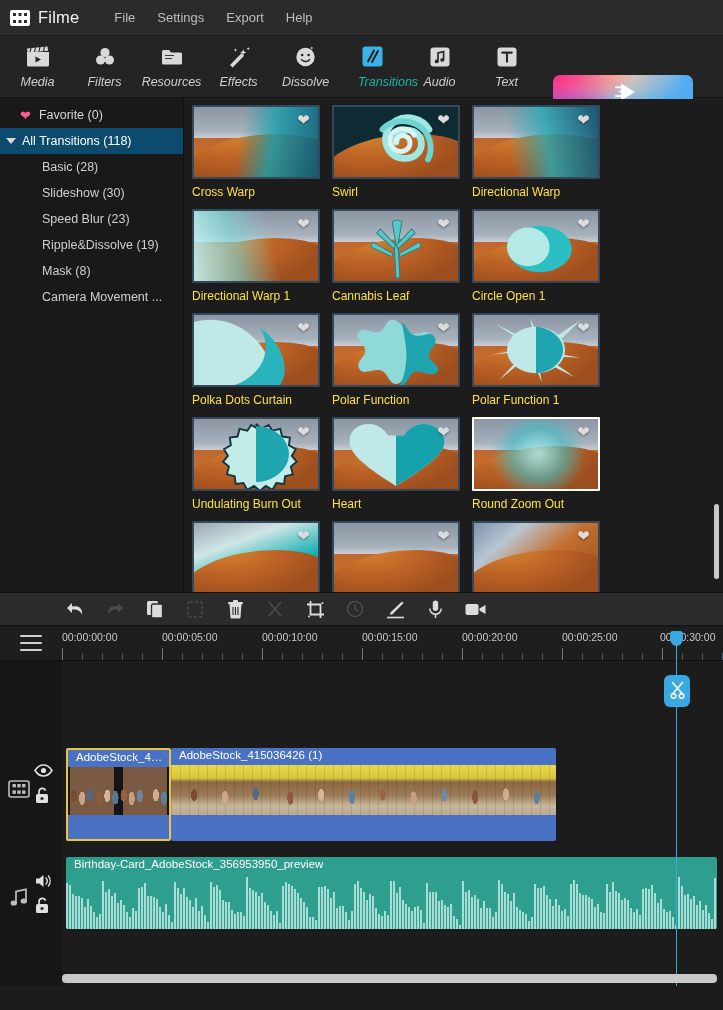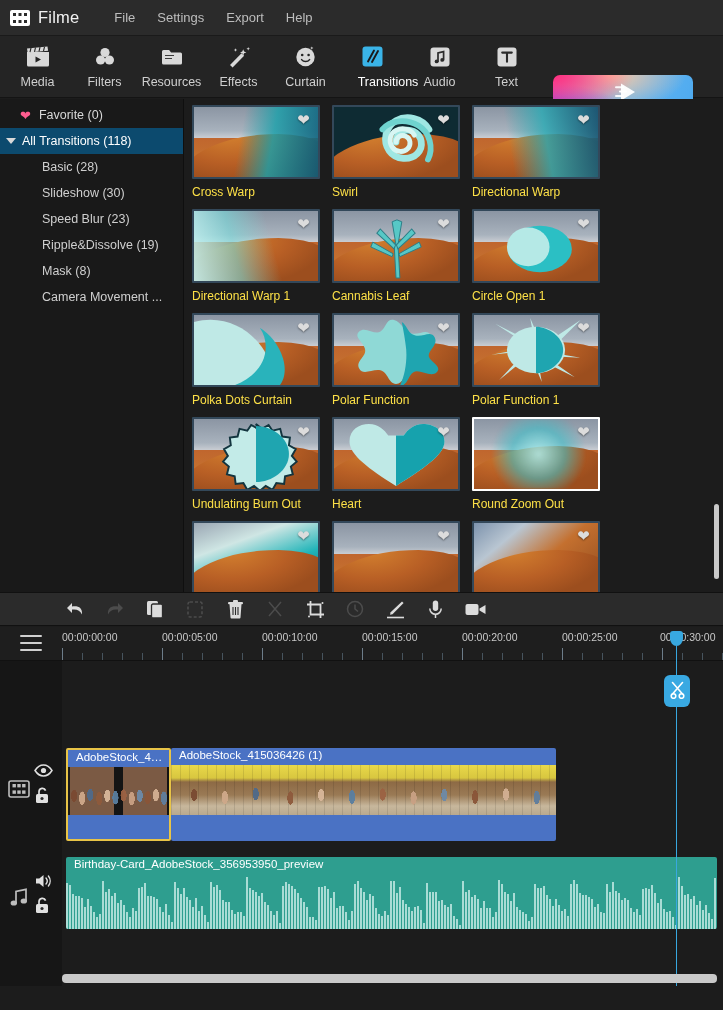--- a/index.html
+++ b/index.html
@@ -30,25 +30,25 @@
   
   .ribbon {
     height: 62px; background: #242424;
     display: flex; align-items: center; padding-left: 4px;
     border-bottom: 1px solid #141414;
     position: relative;
   }
   .tool {
     width: 67px; height: 60px;
     display: flex; flex-direction: column; align-items: center; justify-content: center;
-    gap: 6px; cursor: default;
+    gap: 6px; cursor: default; font-style: italic;
   }
   .tool .ticon { height: 24px; display: flex; align-items: center; justify-content: center; }
   .tool .tlabel { font-size: 12.5px; color: #cfcfcf; white-space: nowrap; }
-  .tool.active .tlabel { color: #ffffff; margin-left: 31px; }
+  .tool.active .tlabel { color: #14b8a6; margin-left: 31px; }
   .fastvideo {
     position: absolute; left: 553px; top: 39px;
     width: 140px; height: 54px; border-radius: 7px;
     background:
       radial-gradient(120% 150% at 0% 0%, #ff2f7e 0%, rgba(255,47,126,0) 48%),
       radial-gradient(120% 160% at 0% 100%, #6a3df0 0%, rgba(106,61,240,0) 52%),
       radial-gradient(100% 120% at 40% 0%, #ffc9a0 0%, rgba(255,201,160,0) 55%),
       linear-gradient(115deg, #d24bd0 0%, #68b8f2 45%, #4aa8ef 100%);
     display: flex; flex-direction: column; align-items: center; justify-content: center;
     gap: 2px;
@@ -290,21 +290,21 @@
     <div class="tool">
       <span class="ticon">
         <svg width="23" height="23" viewBox="0 0 23 23">
           <circle cx="11.5" cy="12" r="9.2" fill="#d9d9d9"></circle>
           <circle cx="8.2" cy="10" r="1.3" fill="#242424"></circle>
           <circle cx="14.6" cy="10" r="1.3" fill="#242424"></circle>
           <path d="M7.6 14.6a5 5 0 0 0 8 0" stroke="#242424" stroke-width="1.5" fill="none" stroke-linecap="round"></path>
           <path d="M17.8 1.4l.45 1.2 1.2.45-1.2.45-.45 1.2-.45-1.2-1.2-.45 1.2-.45z" fill="#d9d9d9"></path>
         </svg>
       </span>
-      <span class="tlabel">Curtain</span>
+      <span class="tlabel">Dissolve</span>
     </div>
 
     <div class="tool active">
       <span class="ticon">
         <svg width="23" height="23" viewBox="0 0 23 23">
           <rect x="1.5" y="1.5" width="20" height="20" rx="3" fill="#3ab4e8"></rect>
           <path d="M7 16.5 13 5.5M11 17 17 6" stroke="#1b1b1b" stroke-width="1.9" stroke-linecap="round"></path>
         </svg>
       </span>
       <span class="tlabel">Transitions</span>

